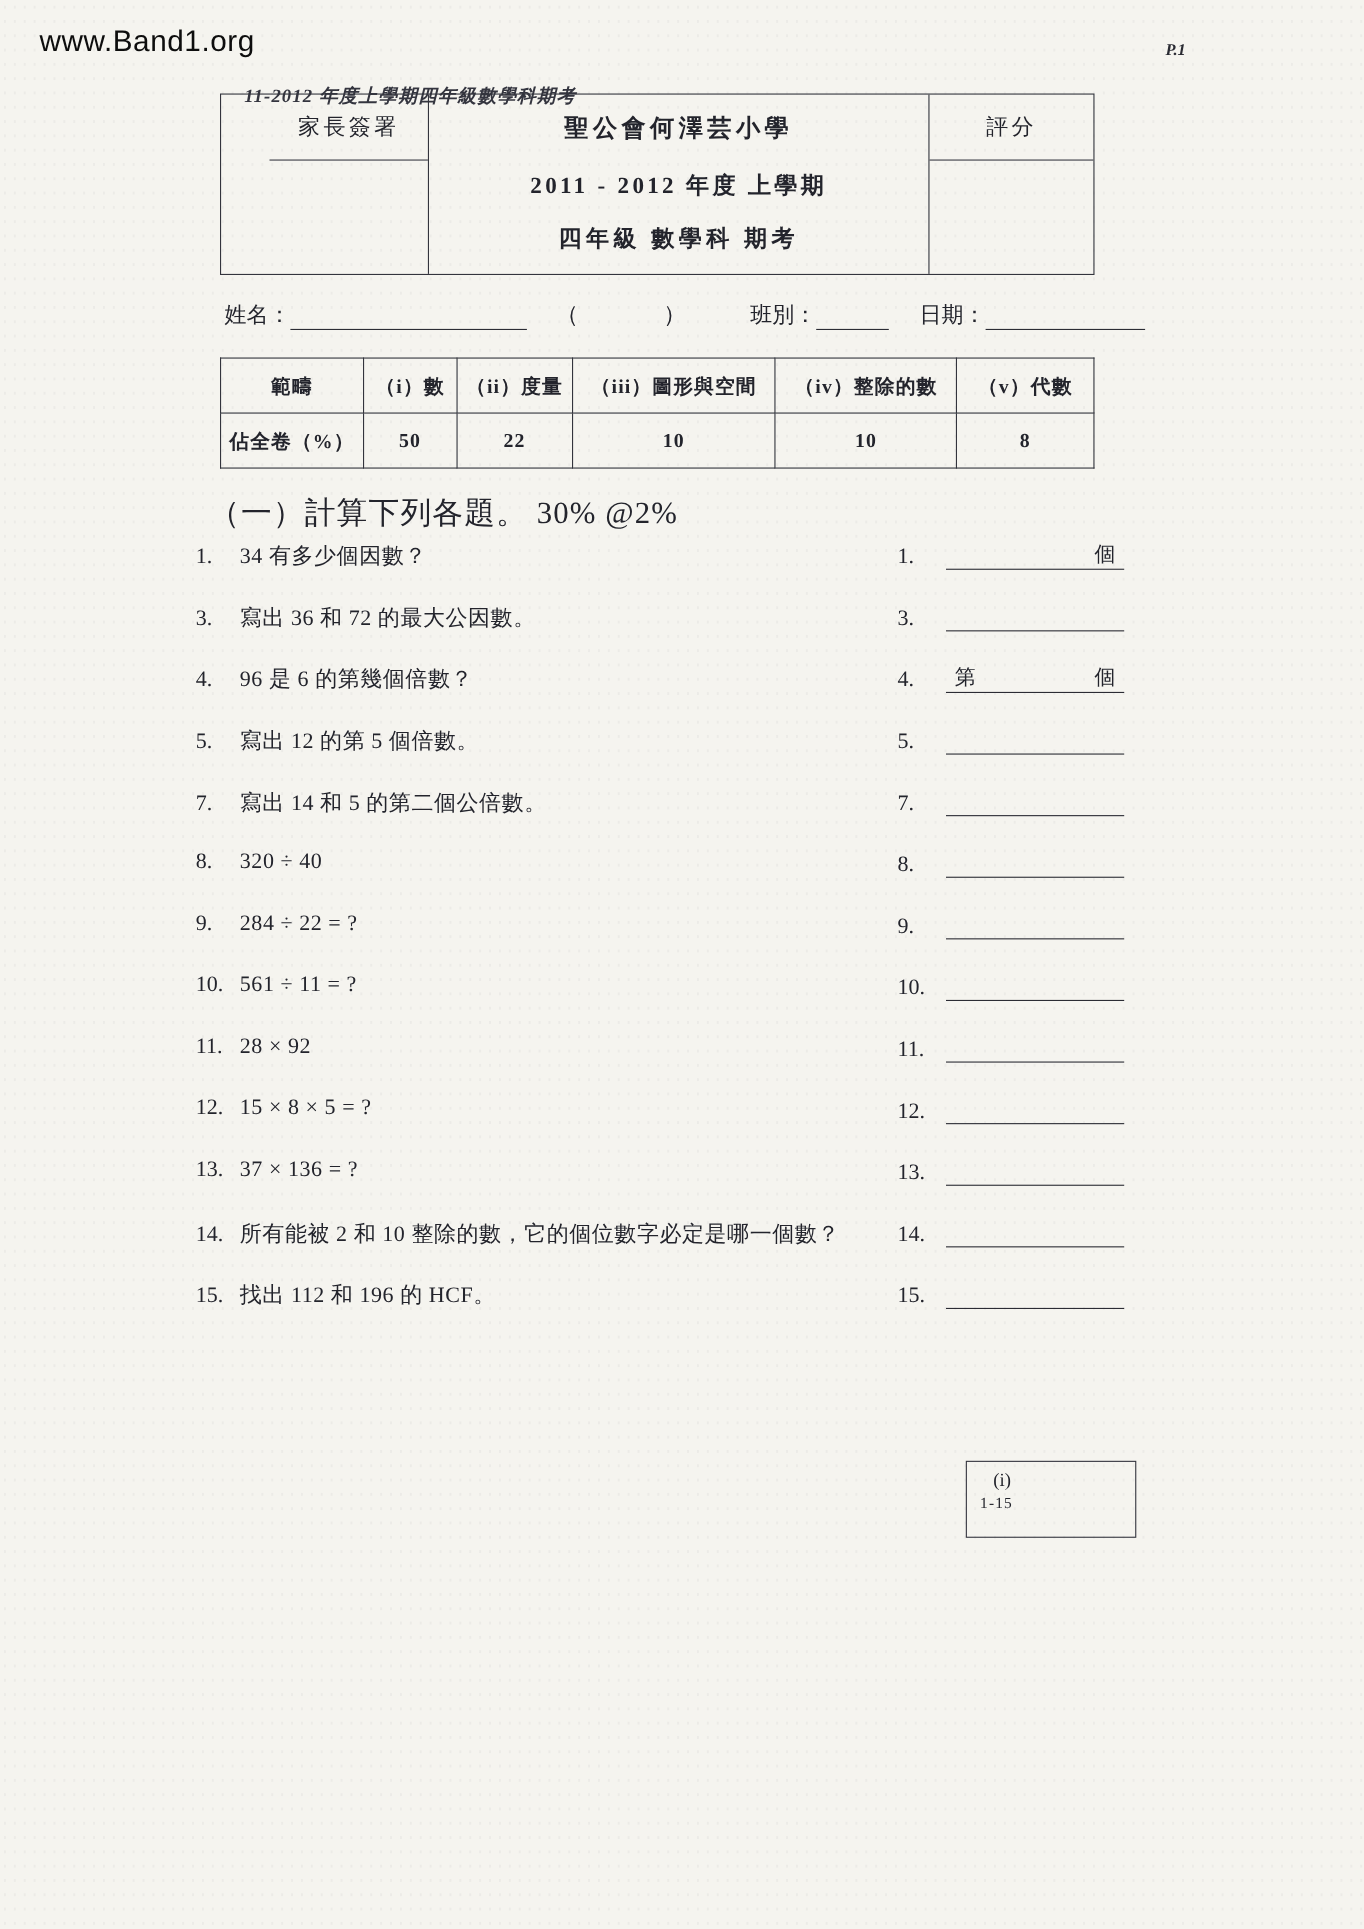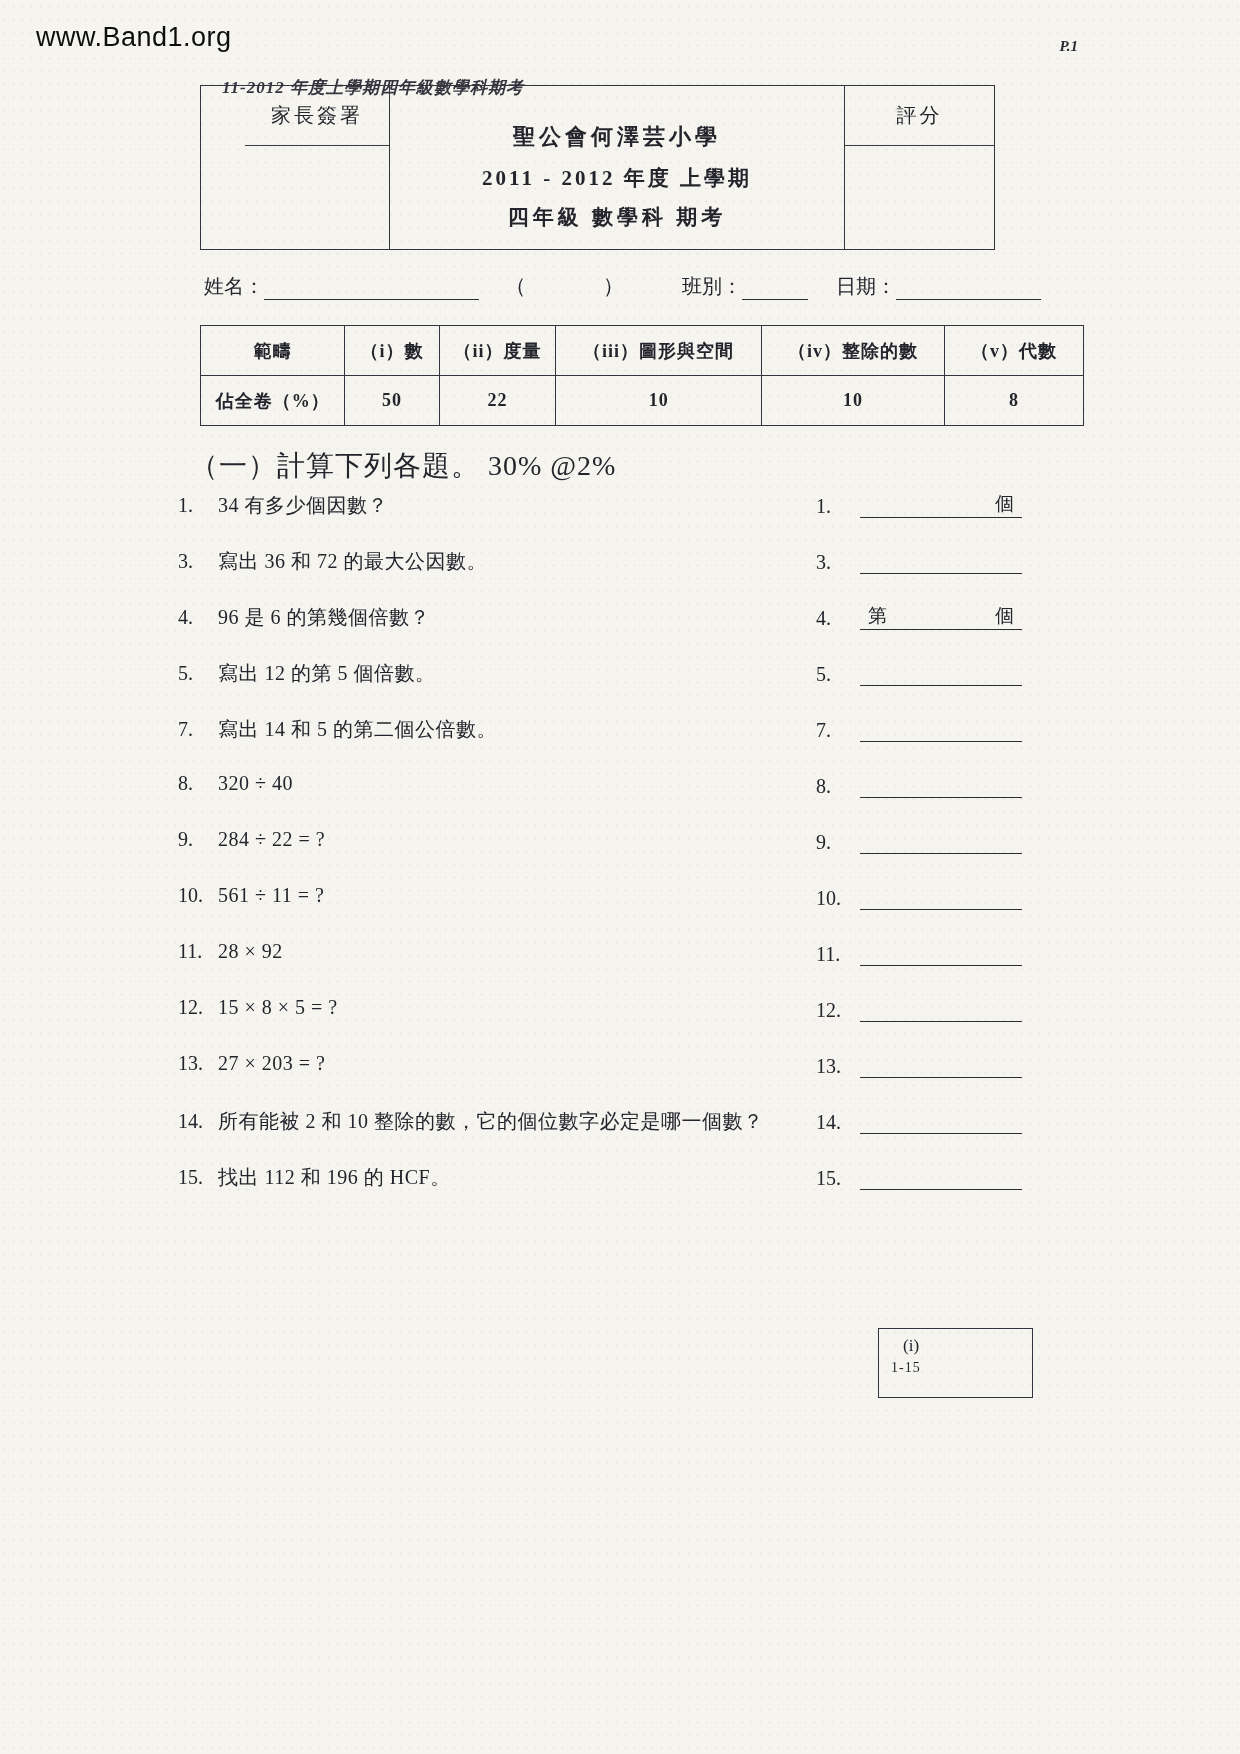--- a/index.html
+++ b/index.html
@@ -37,36 +37,36 @@
   .hb-side.right { border-left:1.6px solid #33343d; }
   .hb-label {
     height:60px; display:flex; align-items:center; justify-content:center;
     font-size:20px; letter-spacing:3px; border-bottom:1.4px solid #3a3b44;
   }
   .hb-blank { flex:1; }
   .hb-center {
     display:flex; flex-direction:column; justify-content:space-between;
     padding:16px 0 18px 0; text-align:center;
   }
-  .hb-school { font-size:22px; letter-spacing:4px; font-weight:bold;margin-top:20px; }
+  .hb-school { font-size:22px; letter-spacing:4px; font-weight:bold; }
   .hb-term   { font-size:21px; letter-spacing:3px; font-weight:bold; }
   .hb-exam   { font-size:21px; letter-spacing:4px; font-weight:bold; }
   
   .info-line {
     position:absolute; left:204px; top:272px; width:840px;
     font-size:20px; display:flex; align-items:flex-end; white-space:nowrap;
   }
   .u { display:inline-block; border-bottom:1.5px solid #2b2c34; height:24px; }
   .u.name  { width:215px; margin-right:26px; }
   .u.class { width:66px;  margin-right:28px; }
   .u.date  { width:145px; }
   .paren { letter-spacing:28px; margin-right:30px; font-size:21px; }
   
   table.cat {
-    position:absolute; left:200px; top:325px; width:884px;
+    position:absolute; left:200px; top:325px; width:795px;
     border-collapse:collapse; font-size:18px;
   }
   table.cat td {
     border:1.6px solid #33343d; height:50px;
     text-align:center; vertical-align:middle; font-weight:bold;
     letter-spacing:1px;
   }
   
   .section-heading {
     position:absolute; left:190px; top:447px;
@@ -267,21 +267,21 @@
       <span class="ans">
           <span class="ans-num">12.</span>
           <span class="ans-line">
             <span class="ans-pre"></span>
             <span class="ans-suf"></span>
           </span>
         </span>
     </div>
 
     <div class="q-row">
-      <span class="q-num">13.</span><span class="q-text">27 × 203  = ?</span>
+      <span class="q-num">13.</span><span class="q-text">37 × 136  = ?</span>
       <span class="ans">
           <span class="ans-num">13.</span>
           <span class="ans-line">
             <span class="ans-pre"></span>
             <span class="ans-suf"></span>
           </span>
         </span>
     </div>
 
     <div class="q-row">

